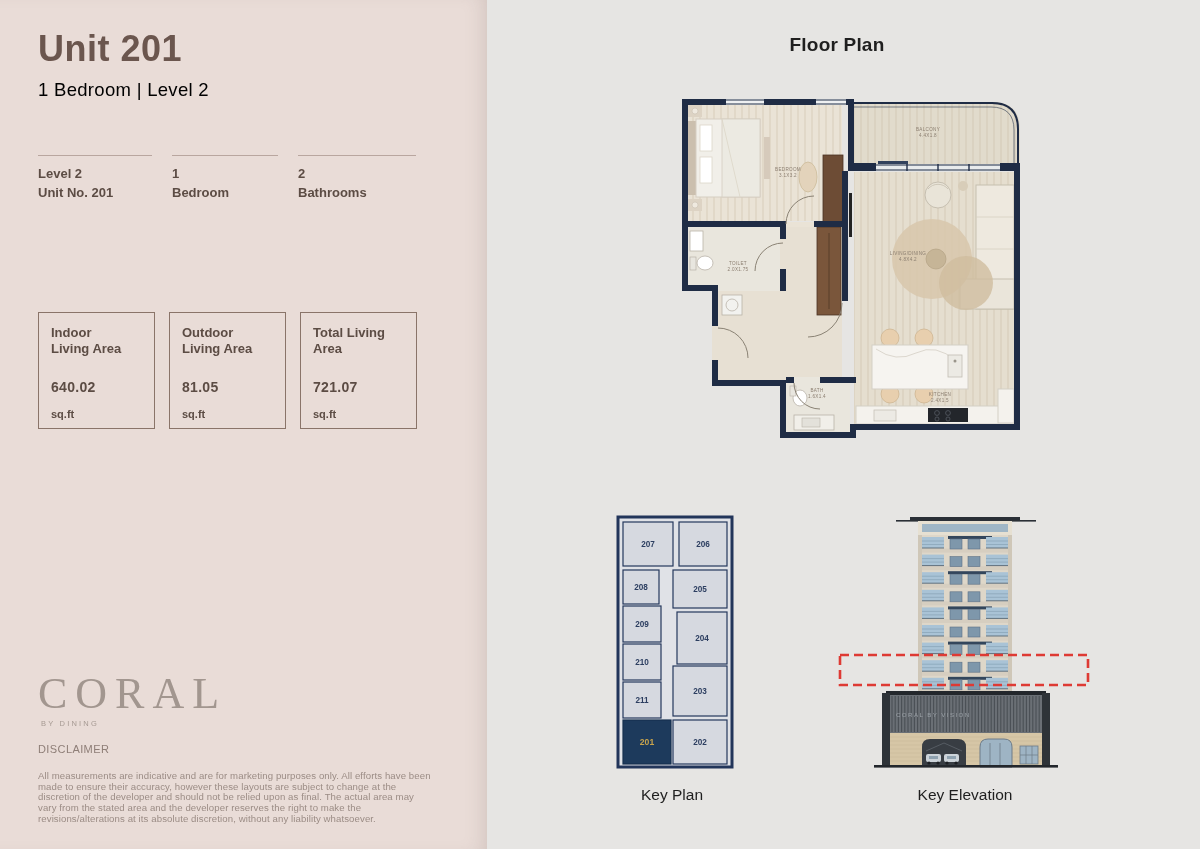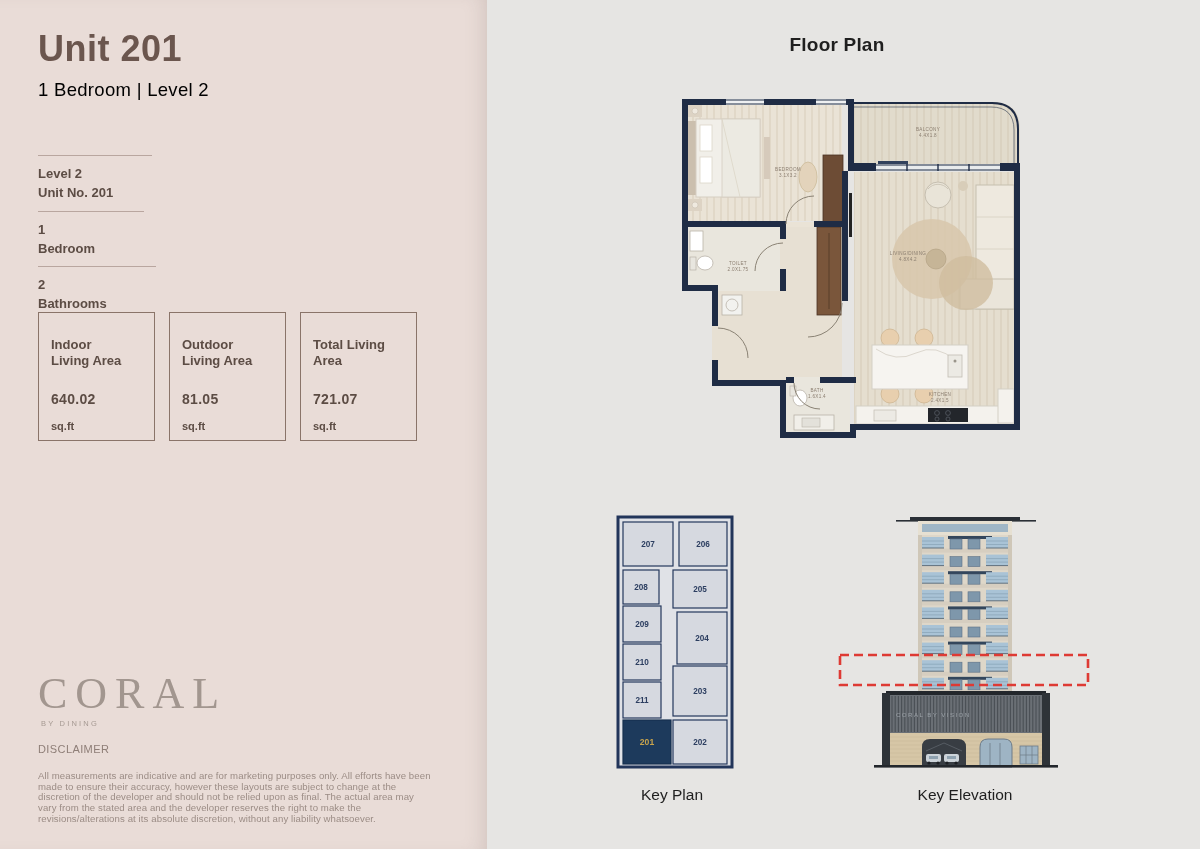--- a/index.html
+++ b/index.html
@@ -4,25 +4,25 @@
 <style>
   html,body{margin:0;padding:0;}
   body{width:1200px;height:849px;font-family:"Liberation Sans",sans-serif;overflow:hidden;}
   .page{position:relative;width:1200px;height:763px;display:flex;}
   
   .left-panel{position:relative;width:487px;height:849px;background:#e9dcd7;
     box-shadow:inset -14px 0 20px -12px rgba(120,100,95,.22);}
   .unit-title{position:absolute;left:38px;top:28px;font-size:36px;font-weight:700;
     letter-spacing:.5px;color:#6b564e;}
   .unit-subtitle{position:absolute;left:38px;top:79px;font-size:18.5px;font-weight:500;color:#000000;letter-spacing:.3px;}
-  .stats{position:absolute;left:38px;top:155px;display:flex;gap:8px;flex-direction:column;}
+  .stats{position:absolute;left:38px;top:155px;display:flex;gap:20px;}
   .stat-col{border-top:1px solid #b9a69f;padding-top:9px;font-size:13px;color:#5c4c44;font-weight:600;line-height:1.45;}
   .stat-col.c1{width:114px;}.stat-col.c2{width:106px;}.stat-col.c3{width:118px;}
   .area-boxes{position:absolute;left:38px;top:312px;display:flex;gap:14px;}
-  .area-box{width:103px;height:103px;border:1px solid #8a7469;padding:24px 0 0 12px;color:#5c4c44;}
+  .area-box{width:103px;height:103px;border:1px solid #8a7469;padding:12px 0 0 12px;color:#5c4c44;}
   .area-box .lbl{font-size:13px;font-weight:600;line-height:1.25;white-space:pre-line;}
   .area-box .val{font-size:14px;font-weight:700;margin-top:21px;letter-spacing:.3px;}
   .area-box .unit{font-size:11px;font-weight:600;margin-top:13px;}
   .brand{position:absolute;left:38px;top:672px;color:#a2968f;}
   .brand .name{font-family:"Liberation Serif",serif;font-size:44px;font-weight:400;letter-spacing:8px;line-height:1;}
   .brand .tagline{font-size:7.5px;letter-spacing:2.2px;margin-top:3px;margin-left:3px;color:#a69a93;}
   .disclaimer{position:absolute;left:38px;top:743px;width:396px;color:#9b8c85;}
   .disclaimer .head{font-size:11px;font-weight:400;letter-spacing:.4px;color:#8e7e77;margin-bottom:16px;}
   .disclaimer .body{font-size:9.6px;line-height:1.12;letter-spacing:.1px;}
   

